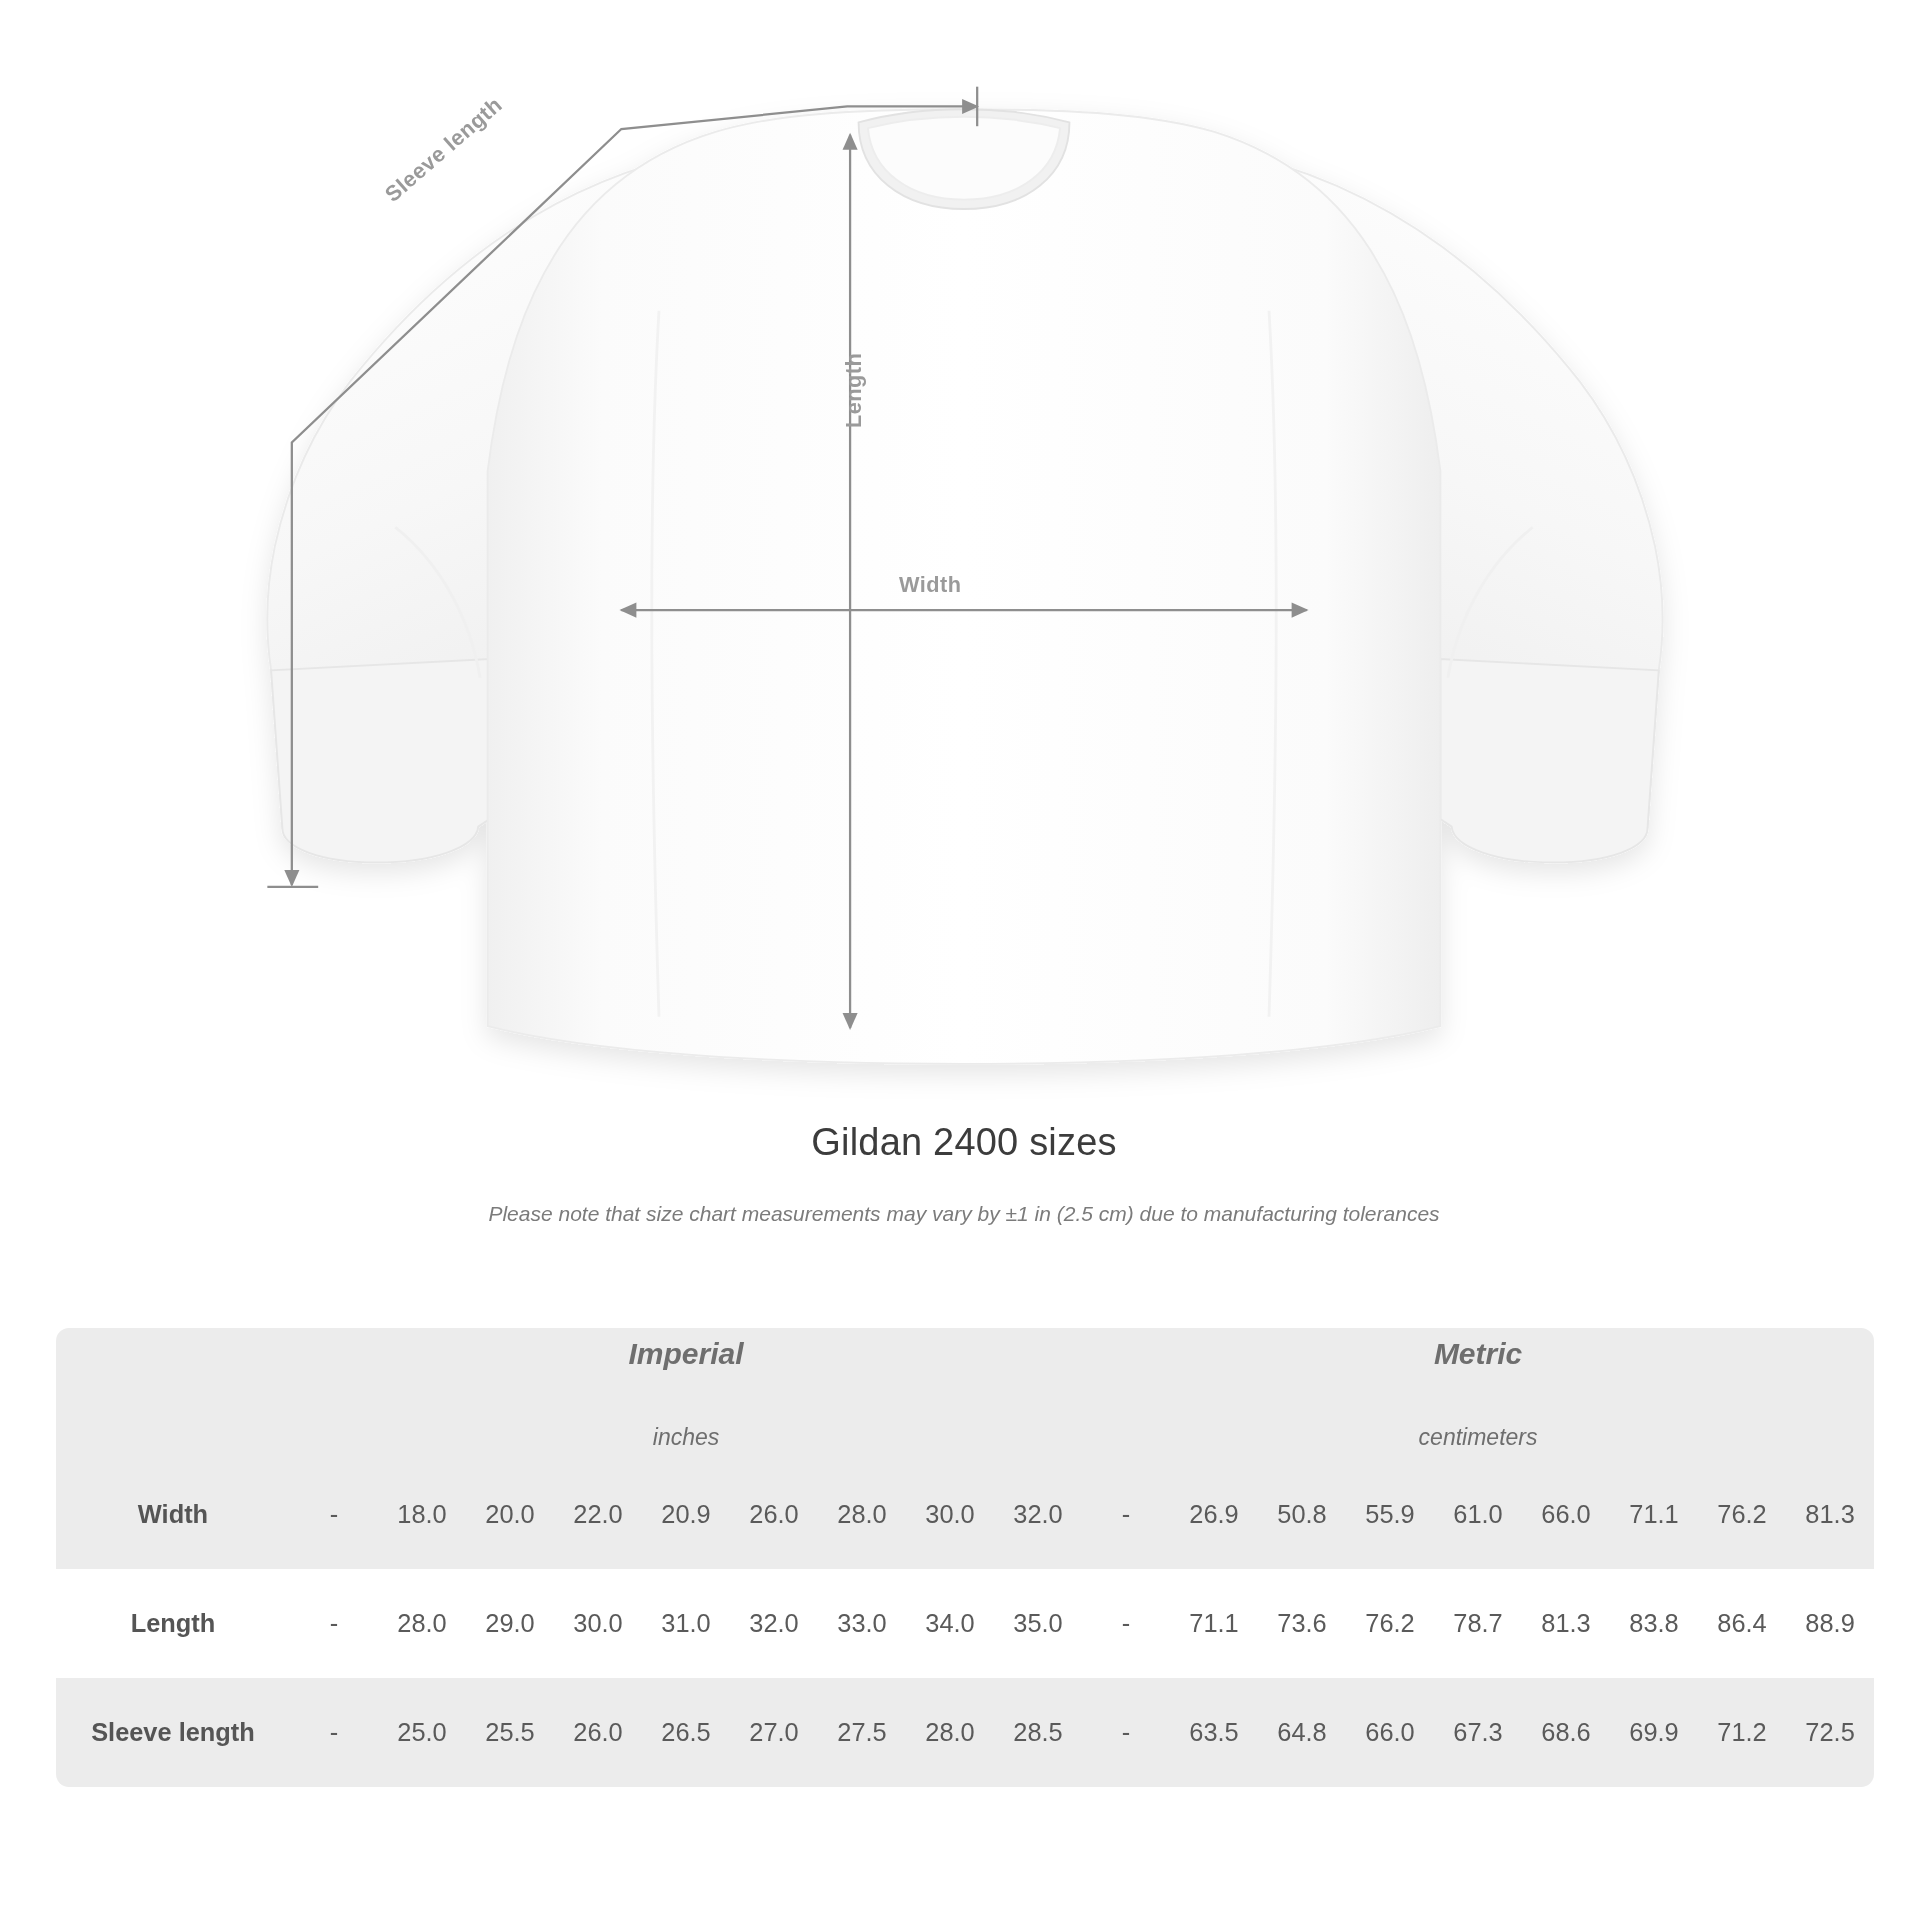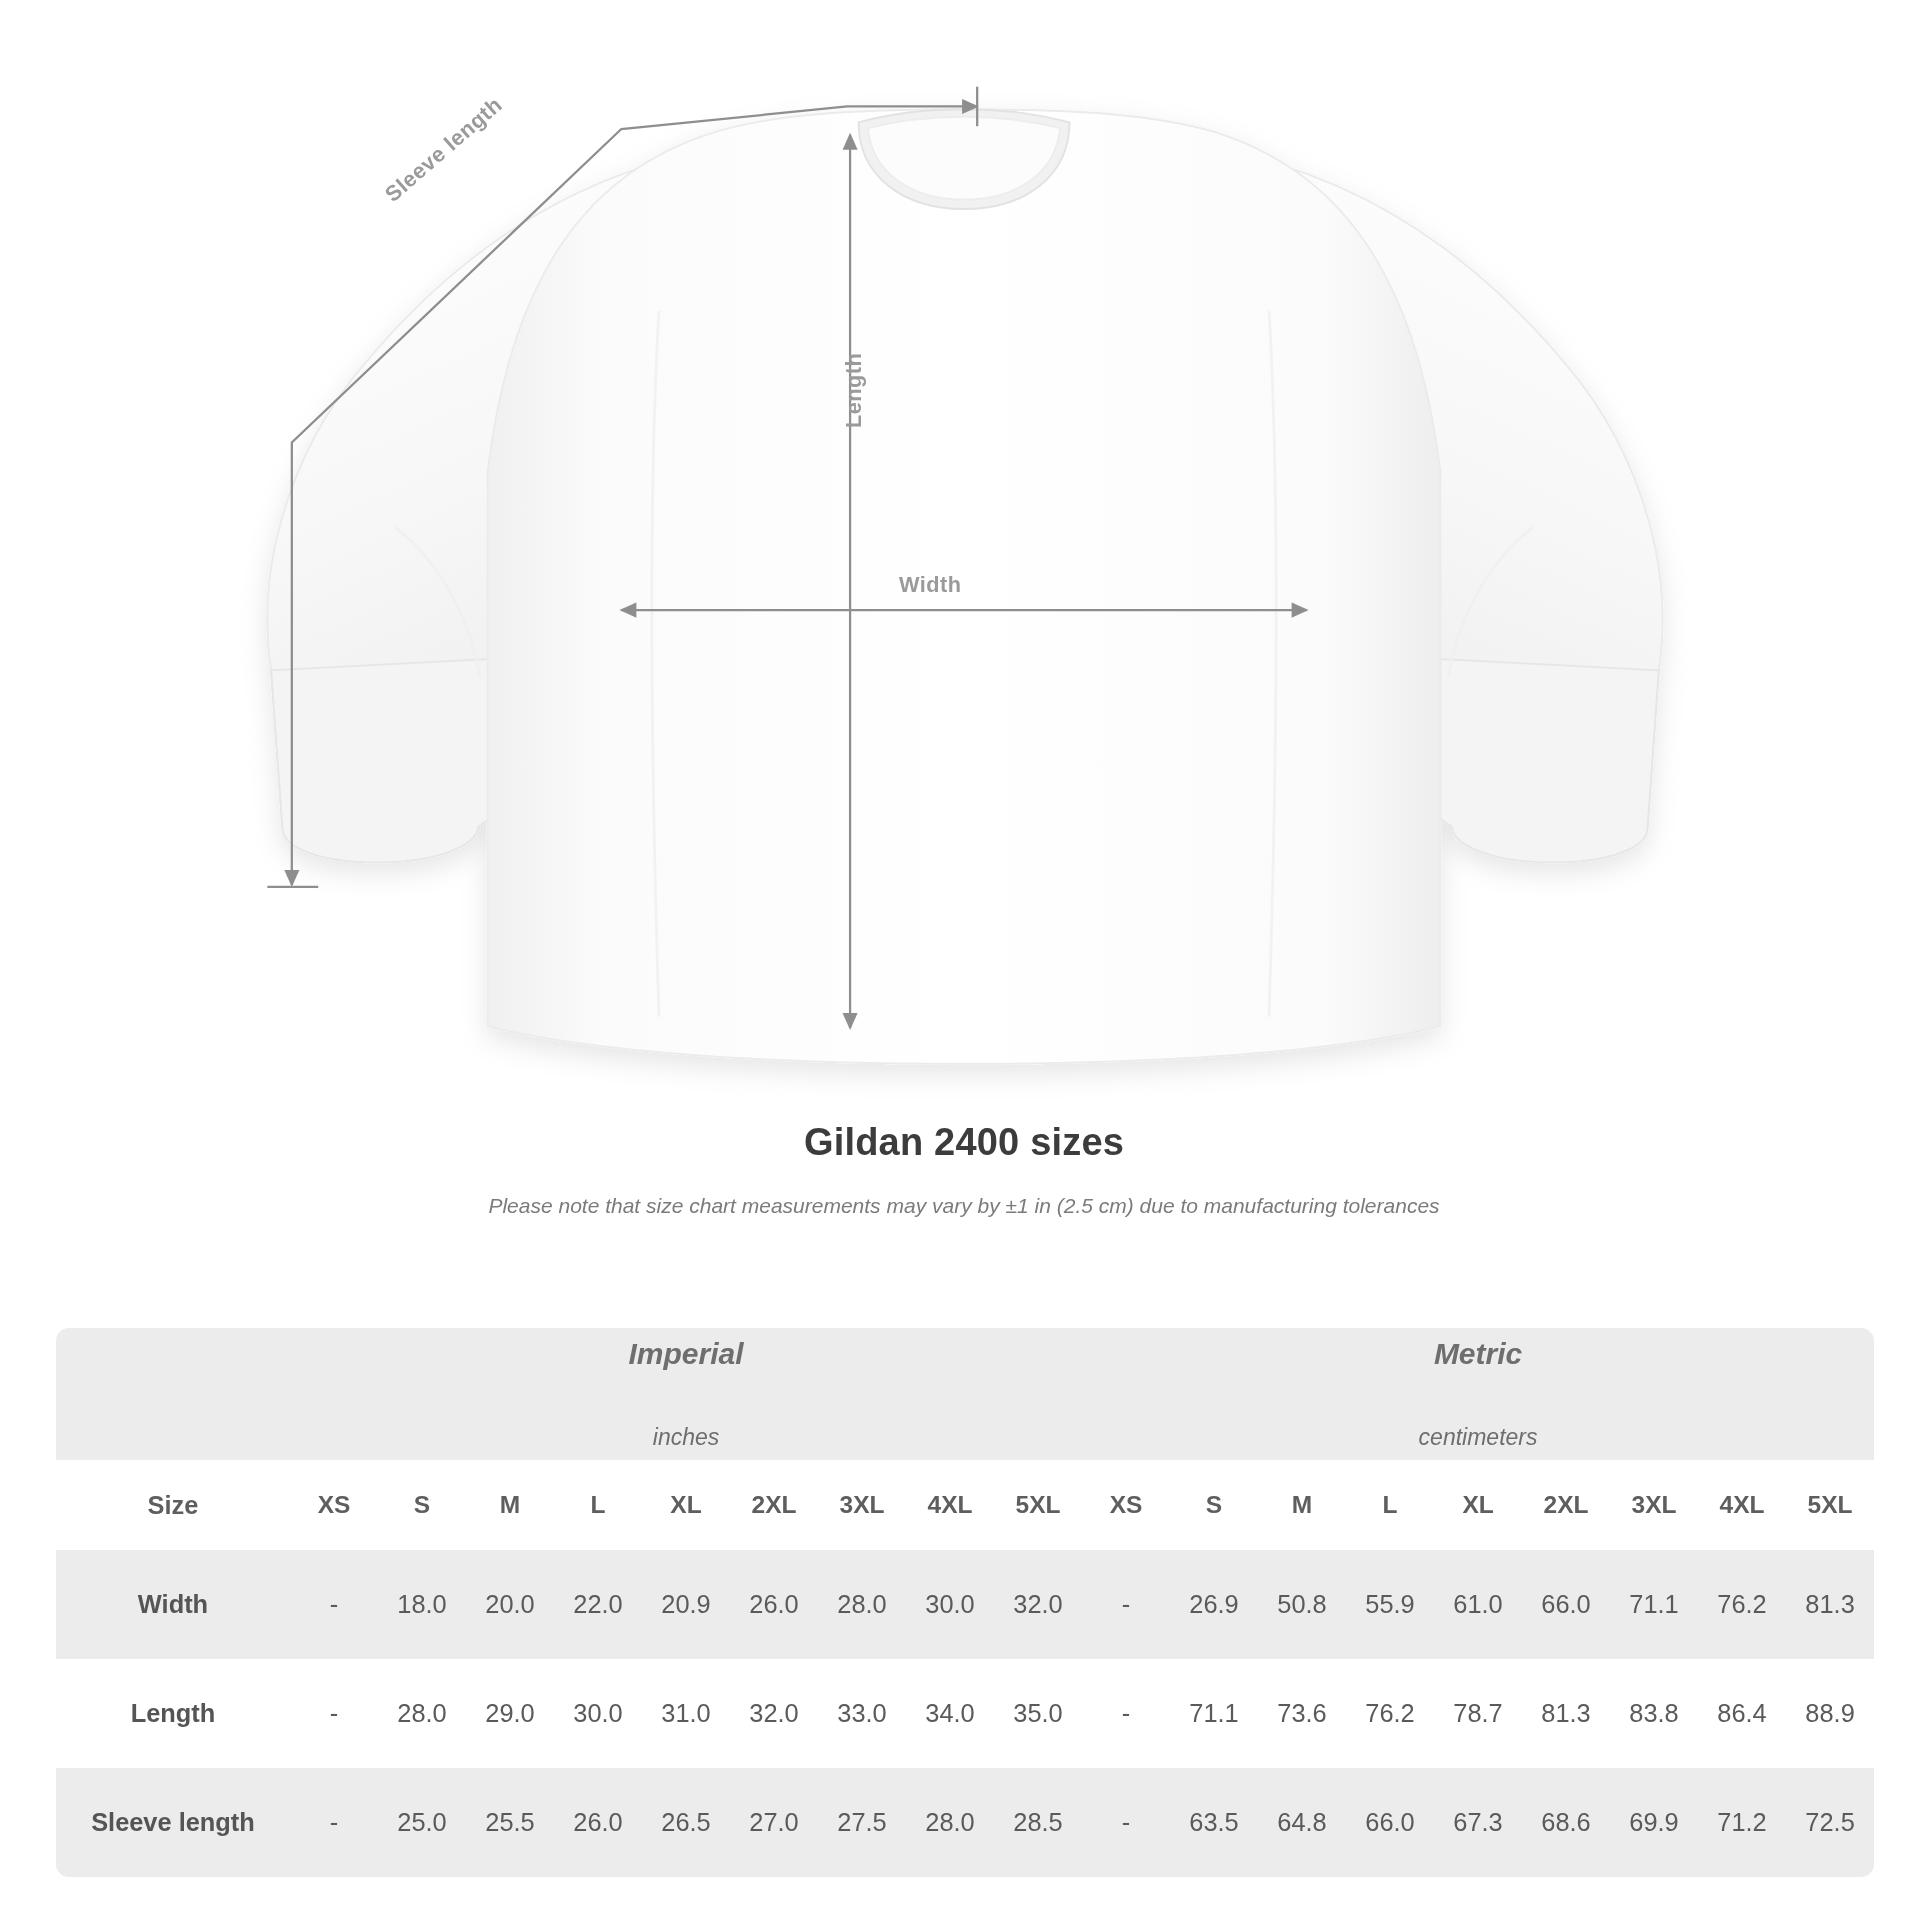--- a/index.html
+++ b/index.html
@@ -64,23 +64,23 @@
   
   .title-block {
     position: absolute;
     left: 0;
     top: 1121px;
     width: 1928px;
     text-align: center;
   }
   .chart-title {
     font-size: 38px;
-    font-weight: bold;
+    font-weight: normal;
     color: #3c3c3c;
-    margin: 0 0 30px 0;
+    margin: 0 0 38px 0;
     letter-spacing: 0.2px;
   }
   .chart-note {
     font-size: 21px;
     font-style: italic;
     color: #7b7b7b;
     margin: 4px;
   }
 
   
@@ -275,41 +275,20 @@
           <td colspan="9">
             <div class="unit-name">Imperial</div>
             <div class="unit-sub">inches</div>
           </td>
           <td colspan="9">
             <div class="unit-name">Metric</div>
             <div class="unit-sub">centimeters</div>
           </td>
         </tr>
 
-        <tr class="head-row">
-          <td class="rowhead">Size</td>
-          <td>XS</td>
-          <td>S</td>
-          <td>M</td>
-          <td>L</td>
-          <td>XL</td>
-          <td>2XL</td>
-          <td>3XL</td>
-          <td>4XL</td>
-          <td>5XL</td>
-          <td>XS</td>
-          <td>S</td>
-          <td>M</td>
-          <td>L</td>
-          <td>XL</td>
-          <td>2XL</td>
-          <td>3XL</td>
-          <td>4XL</td>
-          <td>5XL</td>
-        </tr>
 
         <tr class="data-row alt">
           <td class="rowhead">Width</td>
           <td>-</td>
           <td>18.0</td>
           <td>20.0</td>
           <td>22.0</td>
           <td>20.9</td>
           <td>26.0</td>
           <td>28.0</td>

